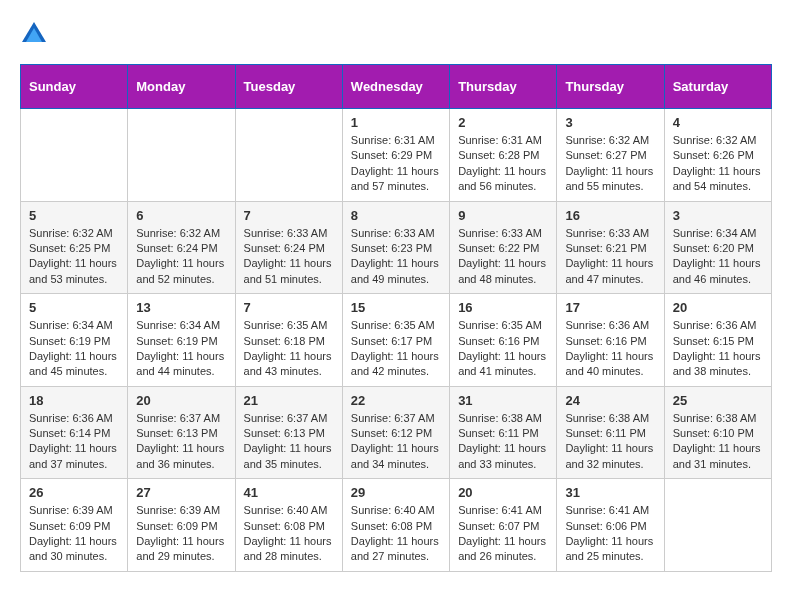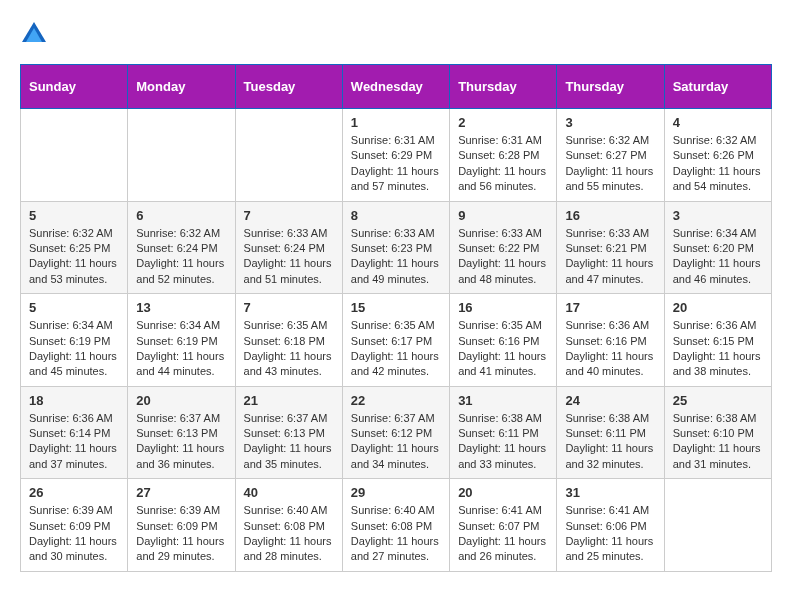--- a/index.html
+++ b/index.html
@@ -241,21 +241,21 @@
       <tr>
         <td>
           <span class="day-number">26</span>
           <div class="day-info">Sunrise: 6:39 AM<br>Sunset: 6:09 PM<br>Daylight: 11 hours and 30 minutes.</div>
         </td>
         <td>
           <span class="day-number">27</span>
           <div class="day-info">Sunrise: 6:39 AM<br>Sunset: 6:09 PM<br>Daylight: 11 hours and 29 minutes.</div>
         </td>
         <td>
-          <span class="day-number">40</span>
+          <span class="day-number">41</span>
           <div class="day-info">Sunrise: 6:40 AM<br>Sunset: 6:08 PM<br>Daylight: 11 hours and 28 minutes.</div>
         </td>
         <td>
           <span class="day-number">29</span>
           <div class="day-info">Sunrise: 6:40 AM<br>Sunset: 6:08 PM<br>Daylight: 11 hours and 27 minutes.</div>
         </td>
         <td>
           <span class="day-number">20</span>
           <div class="day-info">Sunrise: 6:41 AM<br>Sunset: 6:07 PM<br>Daylight: 11 hours and 26 minutes.</div>
         </td>

